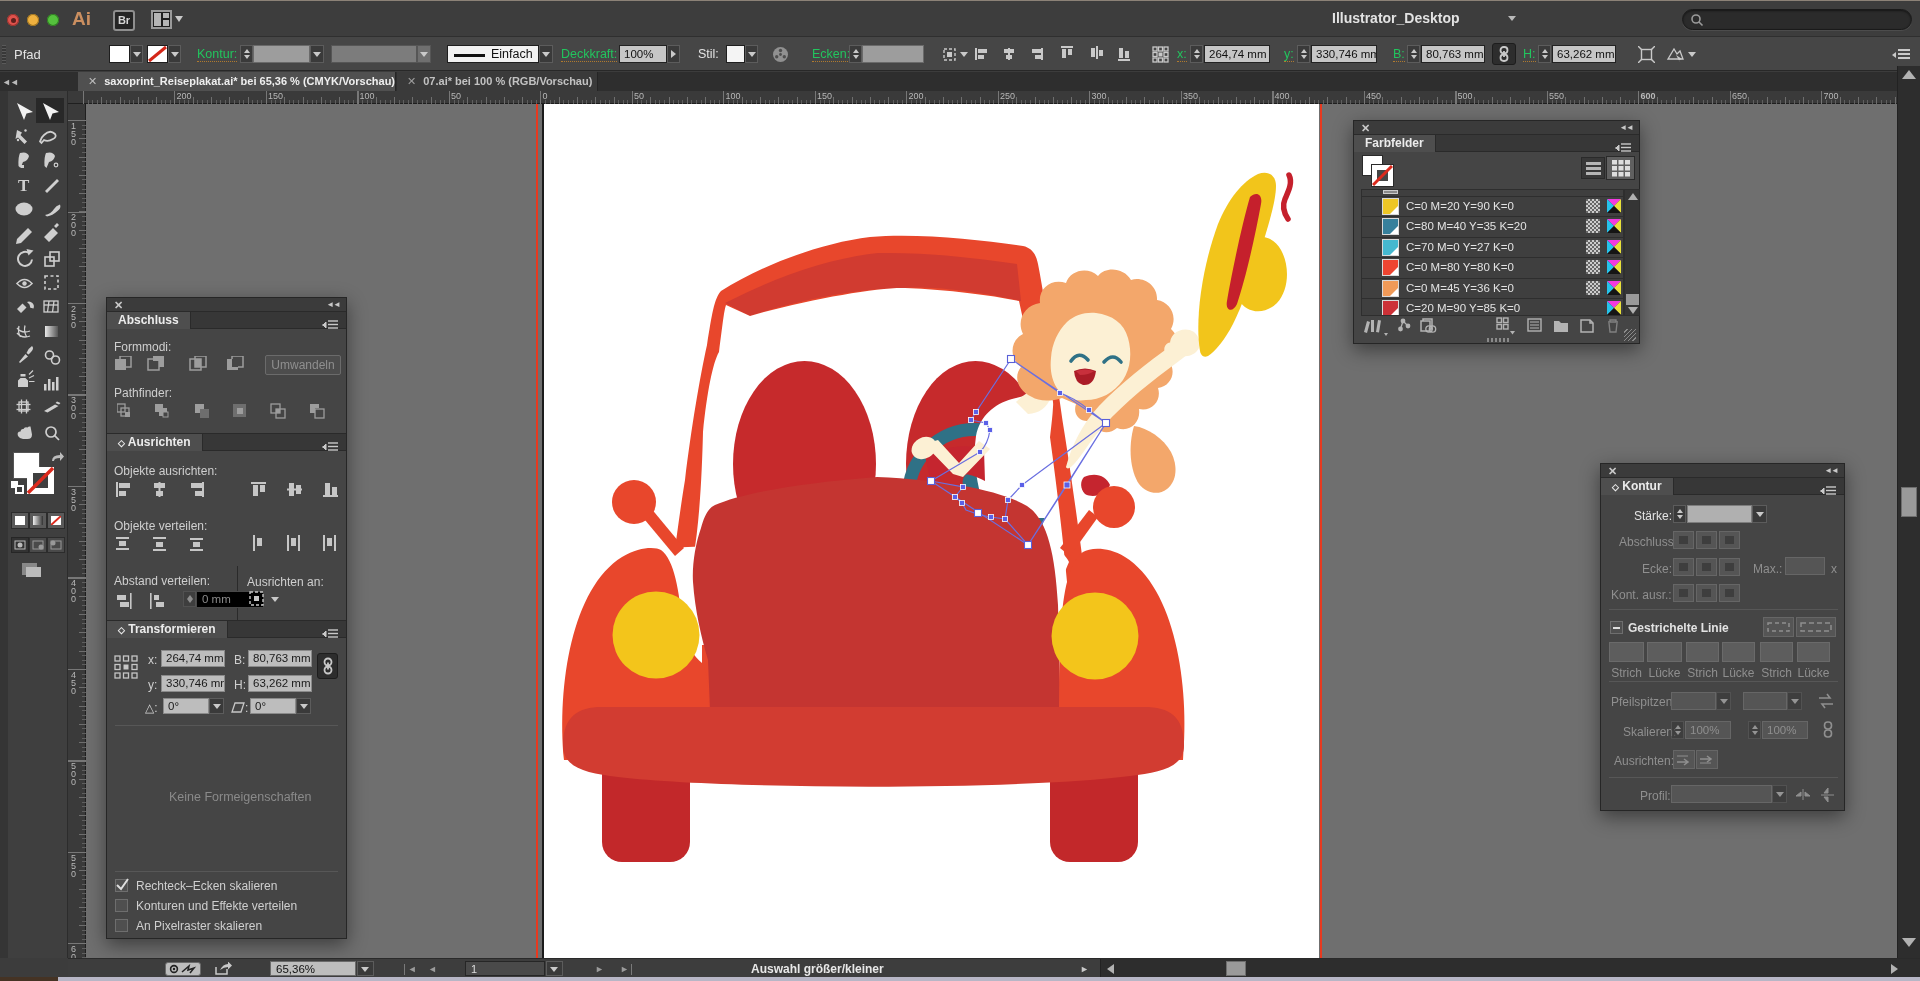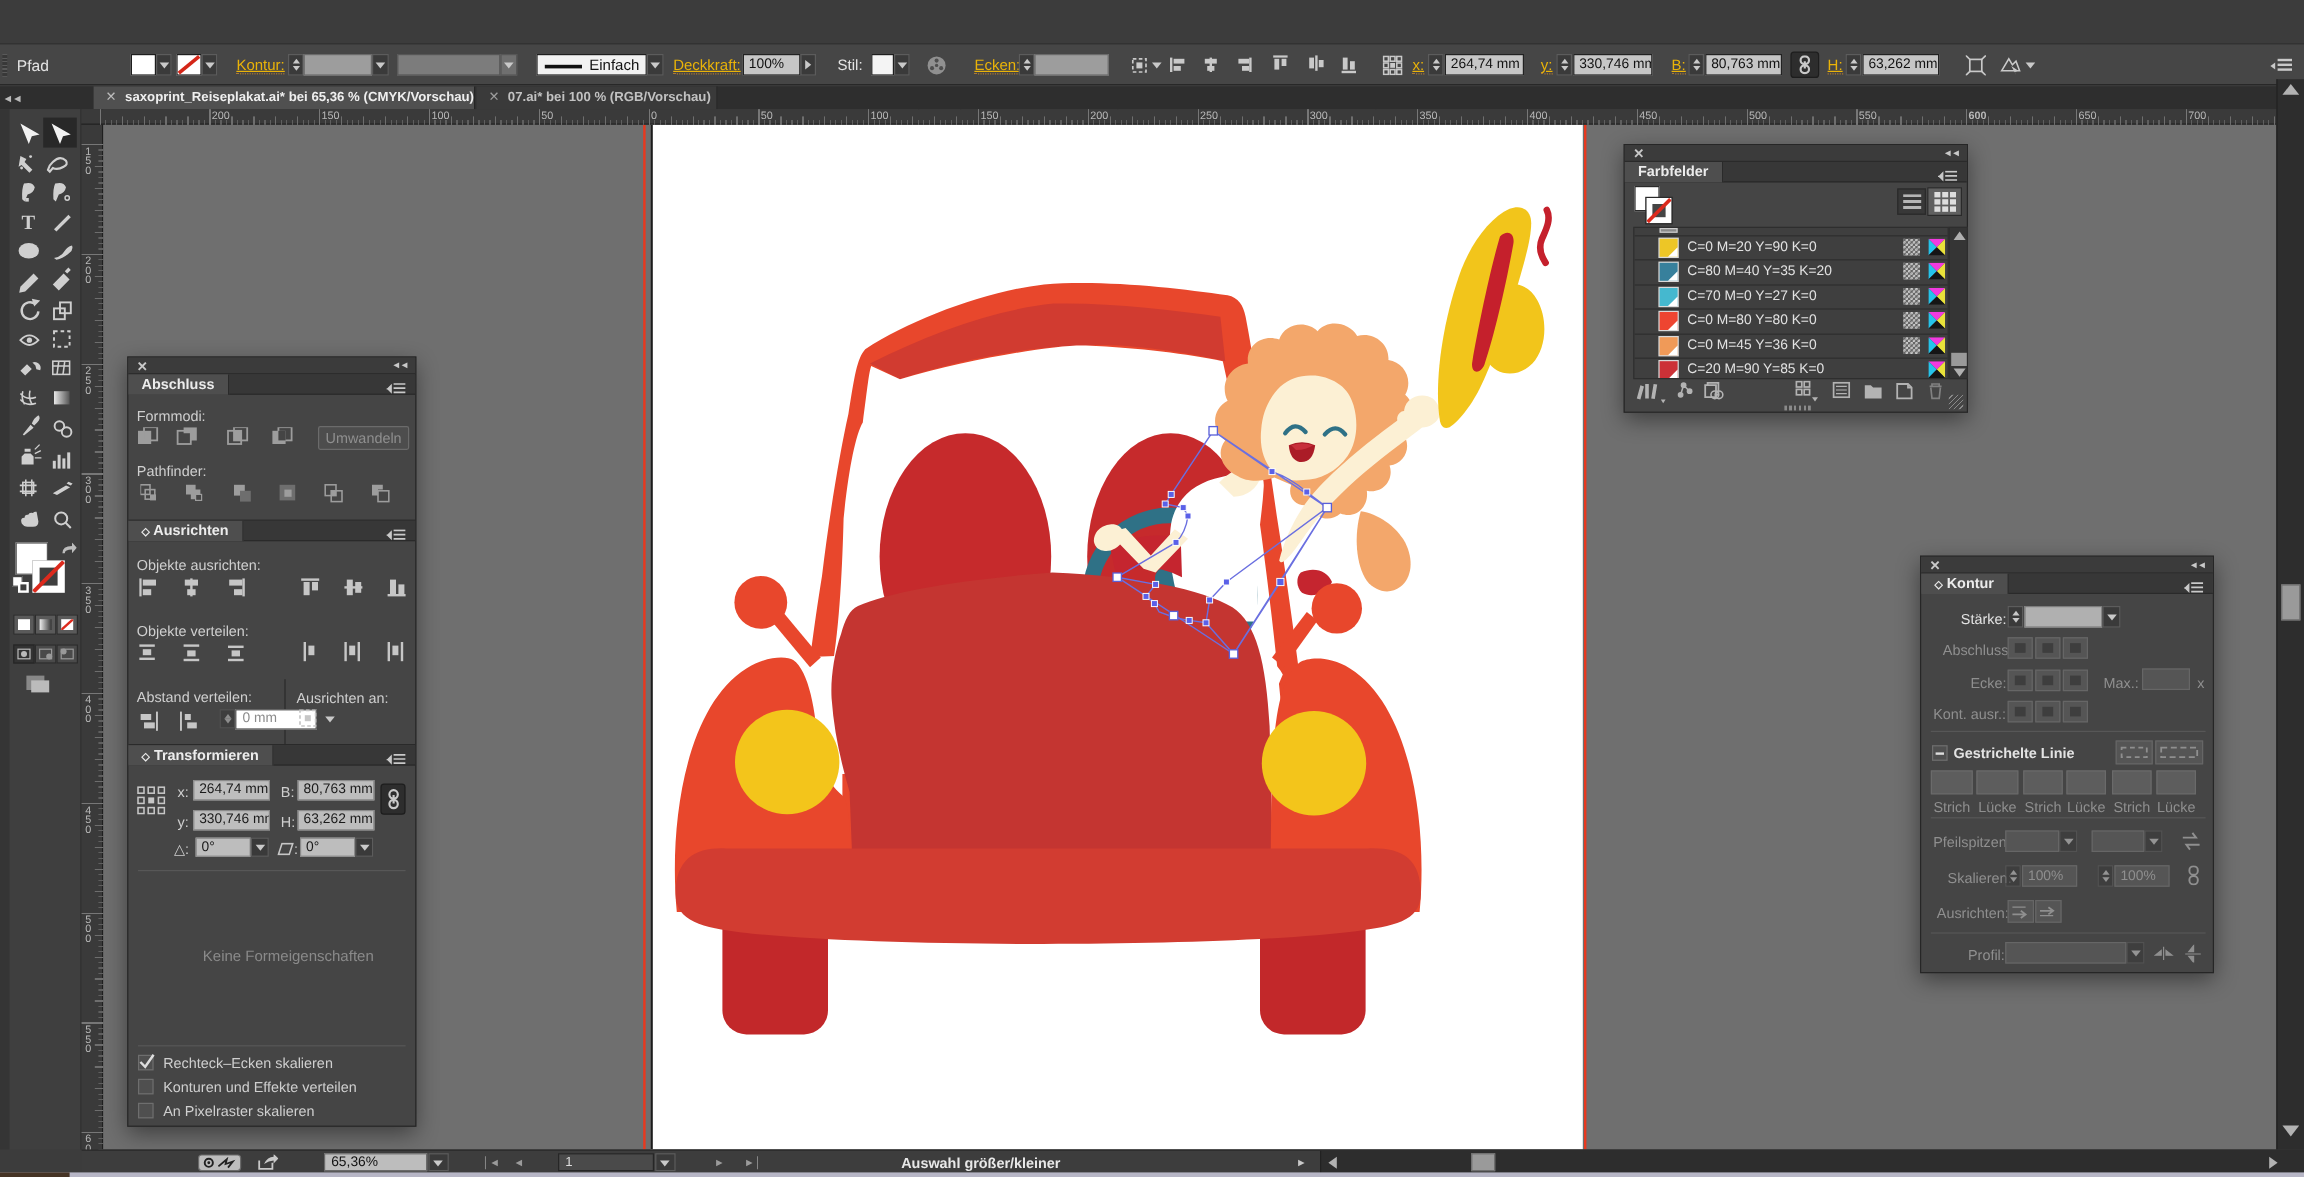--- a/index.html
+++ b/index.html
@@ -7,21 +7,21 @@
   font-family:"Liberation Sans", sans-serif; }
 .abs { position:absolute; }
 #stage { position:relative; width:1920px; height:981px; }
 
 
 #titlebar { left:0; top:0; width:1920px; height:36px; background:#3d3d3d; border-top:1px solid #8c8277; }
 #controlbar { left:0; top:36px; width:1920px; height:35px; background:#464646; border-top:1px solid #2f2f2f; border-bottom:1px solid #282828; }
 #tabbar { left:0; top:72px; width:1920px; height:19px; background:#2e2e2e; }
 
 .light { color:#e3e3e3; }
-.orange { color:#eab308;text-decoration:underline; }
+.orange { color:#22c55e; }
 
 
 .cfield { background:#c6c6c6; border:1px solid #222; color:#111; font-size:11.5px; line-height:16px; padding:0 4px; height:18px; white-space:nowrap; overflow:hidden; }
 .stepper { width:13px; height:18px; background:#3a3a3a; border:1px solid #5c5c5c; }
 .stepper:before { content:""; position:absolute; left:3px; top:3px; border-left:3.5px solid transparent; border-right:3.5px solid transparent; border-bottom:4px solid #c9c9c9; }
 .stepper:after { content:""; position:absolute; left:3px; bottom:3px; border-left:3.5px solid transparent; border-right:3.5px solid transparent; border-top:4px solid #c9c9c9; }
 .dd { background:#3a3a3a; border:1px solid #5c5c5c; }
 .dd:before { content:""; position:absolute; left:50%; top:50%; margin:-2px 0 0 -4px; border-left:4px solid transparent; border-right:4px solid transparent; border-top:5px solid #c9c9c9; }
 .vsep { width:1px; background:#2e2e2e; top:39px; height:29px; }
 
@@ -49,20 +49,40 @@
 .phead .coll { position:absolute; right:6px; top:2px; color:#c9c9c9; font-size:8px; letter-spacing:-1px; }
 .ptabrow { position:relative; height:17px; background:#373737; border-bottom:1px solid #2a2a2a; }
 .ptab { position:absolute; left:0; top:0; height:17px; background:#4e4e4e; color:#ececec; font-weight:bold; font-size:12px; line-height:17px; padding:0 11px; border-right:1px solid #2a2a2a; }
 .pmenu { position:absolute; right:8px; top:4px; width:16px; height:10px; }
 .plabel { position:absolute; font-size:12px; color:#cfcfcf; }
 .pfield { position:absolute; background:#bdbdbd; border:1px solid #8a8a8a; color:#1a1a1a; font-size:11.5px; white-space:nowrap; overflow:hidden; }
 </style>
 </head>
 <body>
 <div id="stage">
+  <div id="titlebar" class="abs">
+    <div class="abs" style="left:7px;top:13px;width:12px;height:12px;border-radius:50%;background:#e0524c;box-shadow:inset 0 0 0 1px #93322e;"></div>
+    <div class="abs" style="left:10.5px;top:16.5px;width:5px;height:5px;border-radius:50%;background:#5e201d;"></div>
+    <div class="abs" style="left:27px;top:13px;width:12px;height:12px;border-radius:50%;background:#efb13f;box-shadow:inset 0 0 0 1px #9a7120;"></div>
+    <div class="abs" style="left:47px;top:13px;width:12px;height:12px;border-radius:50%;background:#55c13d;box-shadow:inset 0 0 0 1px #2f7a22;"></div>
+    <div class="abs" style="left:72px;top:7px;font-size:19px;font-weight:bold;color:#cb8f60;">Ai</div>
+    <div class="abs" style="left:113px;top:9px;width:22px;height:21px;background:#252525;border:2px solid #8f8f8f;border-radius:3px;color:#d6d6d6;font-size:11px;font-weight:bold;text-align:center;line-height:17px;">Br</div>
+    <div class="abs" style="left:151px;top:9px;width:21px;height:19px;background:#1f1f1f;border:2px solid #9a9a9a;"></div>
+    <div class="abs" style="left:154px;top:12px;width:7px;height:13px;background:#b5b5b5;"></div>
+    <div class="abs" style="left:163px;top:12px;width:6px;height:5px;background:#b5b5b5;"></div>
+    <div class="abs" style="left:163px;top:19px;width:6px;height:6px;background:#b5b5b5;"></div>
+    <div class="abs" style="left:175px;top:15px;border-left:4.5px solid transparent;border-right:4.5px solid transparent;border-top:6px solid #c9c9c9;"></div>
+    <div class="abs light" style="left:1332px;top:9px;font-size:14px;font-weight:bold;">Illustrator_Desktop</div>
+    <div class="abs" style="left:1508px;top:15px;border-left:4px solid transparent;border-right:4px solid transparent;border-top:5px solid #b9b9b9;"></div>
+    <div class="abs" style="left:1682px;top:8px;width:230px;height:21px;background:#2b2b2b;border:1px solid #1a1a1a;border-radius:11px;box-shadow:inset 0 1px 2px rgba(0,0,0,.5), 0 1px 0 rgba(255,255,255,.08);"></div>
+    <svg class="abs" style="left:1690px;top:12px;" width="14" height="14" viewBox="0 0 14 14">
+        <circle cx="6" cy="6" r="4" fill="none" stroke="#9a9a9a" stroke-width="1.6"></circle>
+        <line x1="9" y1="9" x2="12.5" y2="12.5" stroke="#9a9a9a" stroke-width="1.6"></line>
+      </svg>
+  </div>
   <div id="controlbar" class="abs">
     <div class="abs" style="left:2px;top:8px;width:4px;height:19px;background:repeating-linear-gradient(#5a5a5a 0 1px, #383838 1px 3px);"></div>
     <div class="abs light" style="left:14px;top:10px;font-size:13px;">Pfad</div>
     <div class="vsep abs" style="left:101px;"></div>
     <div class="abs" style="left:109px;top:8px;width:21px;height:18px;background:#fff;border:1px solid #1e1e1e;"></div>
     <div class="dd abs" style="left:130px;top:8px;width:13px;height:18px;"></div>
     <div class="abs" style="left:147px;top:8px;width:21px;height:18px;background:#fff;border:1px solid #1e1e1e;"></div>
     <svg class="abs" style="left:147px;top:8px;" width="21" height="18">
         <line x1="2" y1="16" x2="19" y2="2" stroke="#d42618" stroke-width="3"></line>
       </svg>
@@ -628,21 +648,21 @@
           <rect x="3" y="11" width="9" height="5"></rect>
           <rect x="13" y="2" width="1.6" height="16"></rect>
         </g>
       <g fill="#c6c6c6" transform="translate(33 0)">
           <rect x="0" y="2" width="1.6" height="16"></rect>
           <rect x="4" y="4" width="5" height="5"></rect>
           <rect x="6" y="11" width="8" height="5"></rect>
         </g>
     </svg>
     <div class="stepper abs" style="left:76px;top:293px;height:16px;opacity:.55;"></div>
-    <div class="abs" style="left:89px;top:293px;width:68px;height:17px;background:#ffffff;border:1px solid #494949;color:#8b8b8b;font-size:11.5px;line-height:15px;padding-left:5px;">0 mm</div>
+    <div class="abs" style="left:89px;top:293px;width:68px;height:17px;background:#000000;border:1px solid #494949;color:#8b8b8b;font-size:11.5px;line-height:15px;padding-left:5px;">0 mm</div>
     <svg class="abs" style="left:140px;top:291px;" width="22" height="20" viewBox="0 0 22 20">
         <rect x="3" y="3" width="13" height="13" fill="none" stroke="#c6c6c6" stroke-width="1.4" stroke-dasharray="3 2"></rect>
         <rect x="7" y="7" width="5" height="5" fill="#c6c6c6"></rect>
       </svg>
     <div class="abs" style="left:164px;top:299px;border-left:4px solid transparent;border-right:4px solid transparent;border-top:5px solid #c9c9c9;"></div>
 
     <div class="abs" style="left:0;top:322px;width:239px;height:1px;background:#2a2a2a;"></div>
     <div class="ptabrow" style="top:323px;position:absolute;width:239px;">
         <div class="ptab"><span style="font-size:9px;">◇</span> Transformieren</div>
         <div class="pmenu"><svg width="16" height="10">

